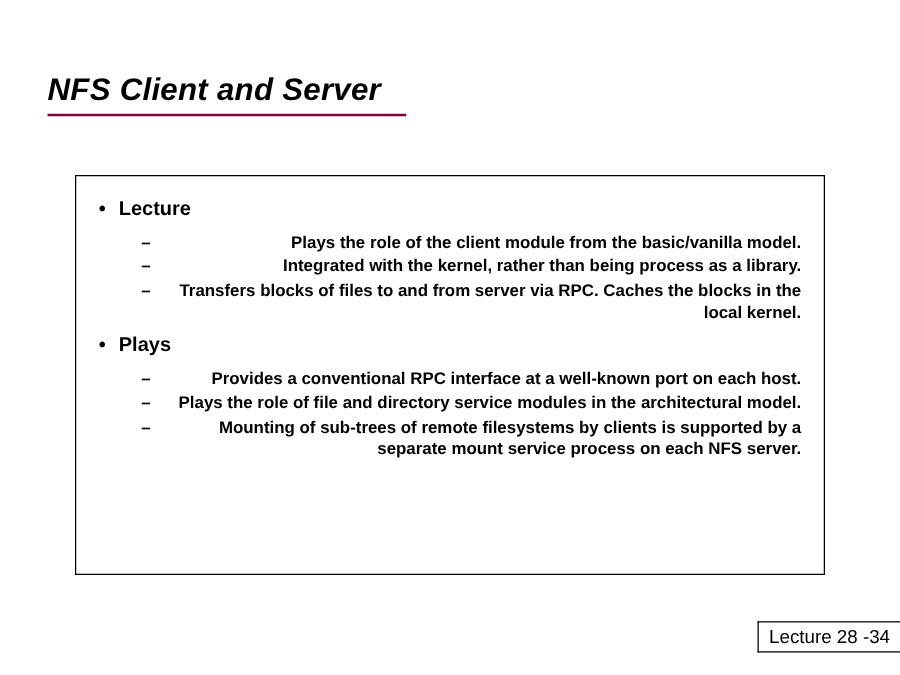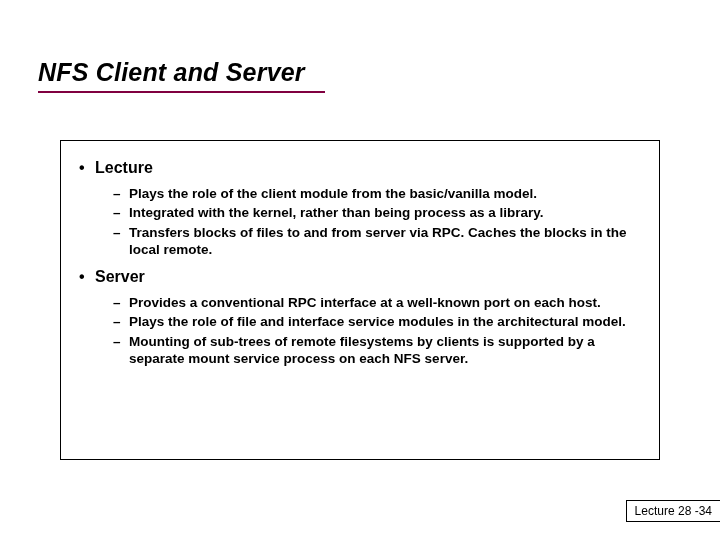--- a/index.html
+++ b/index.html
@@ -66,29 +66,29 @@
     margin-bottom: 2px;
     display: flex;
     align-items: flex-start;
   }
   .dash {
     display: inline-block;
     width: 16px;
     flex-shrink: 0;
     text-align: left;
   }
-  .sub-text { flex: 1; }
+  .sub-text { flex: 1; text-align: right; }
   .footer-box {
     position: absolute;
     bottom: 18px;
     right: 0;
     border: 1.5px solid #000;
     border-right: none;
     padding: 3px 8px 3px 8px;
-    font-size: 12px;
+    font-size: 15px;
     font-family: Arial, Helvetica, sans-serif;
     background: #fff;
   }
 </style>
 </head>
 <body>
 
 <div class="title">NFS Client and Server</div>
 <div class="title-underline"></div>
 
@@ -102,36 +102,36 @@
     <div class="sub-item">
       <span class="dash">–</span>
       <span class="sub-text">Plays the role of the client module from the basic/vanilla model.</span>
     </div>
     <div class="sub-item">
       <span class="dash">–</span>
       <span class="sub-text">Integrated with the kernel, rather than being process as a library.</span>
     </div>
     <div class="sub-item">
       <span class="dash">–</span>
-      <span class="sub-text">Transfers blocks of files to and from server via RPC. Caches the blocks in the local remote.</span>
+      <span class="sub-text">Transfers blocks of files to and from server via RPC. Caches the blocks in the local kernel.</span>
     </div>
   </div>
 
   <div class="section-head">
     <span class="bullet-dot">•</span>
-    <span>Server</span>
+    <span>Plays</span>
   </div>
   <div class="sub-list">
     <div class="sub-item">
       <span class="dash">–</span>
       <span class="sub-text">Provides a conventional RPC interface at a well-known port on each host.</span>
     </div>
     <div class="sub-item">
       <span class="dash">–</span>
-      <span class="sub-text">Plays the role of file and interface service modules in the architectural model.</span>
+      <span class="sub-text">Plays the role of file and directory service modules in the architectural model.</span>
     </div>
     <div class="sub-item">
       <span class="dash">–</span>
       <span class="sub-text">Mounting of sub-trees of remote filesystems by clients is supported by a separate mount service process on each NFS server.</span>
     </div>
   </div>
 
 </div>
 
 <div class="footer-box">Lecture 28 -34</div>

